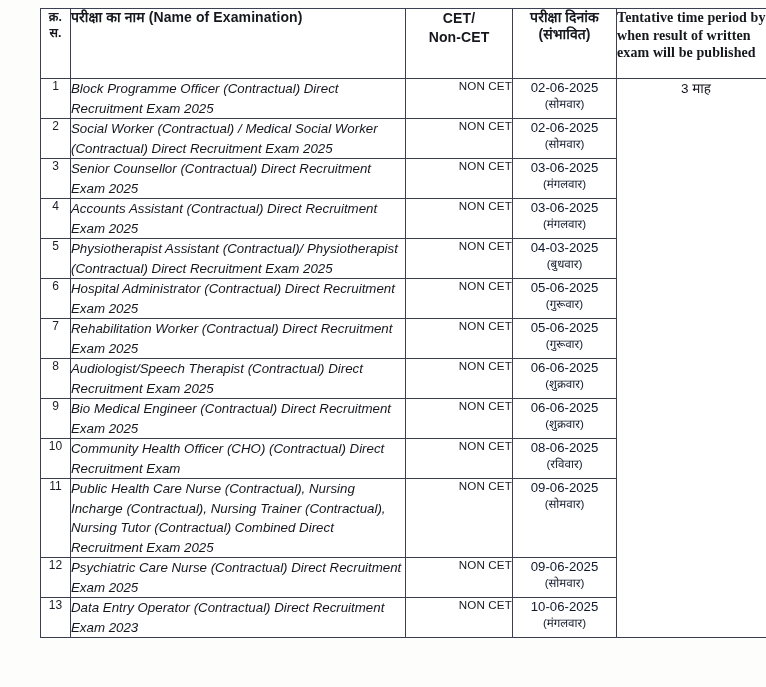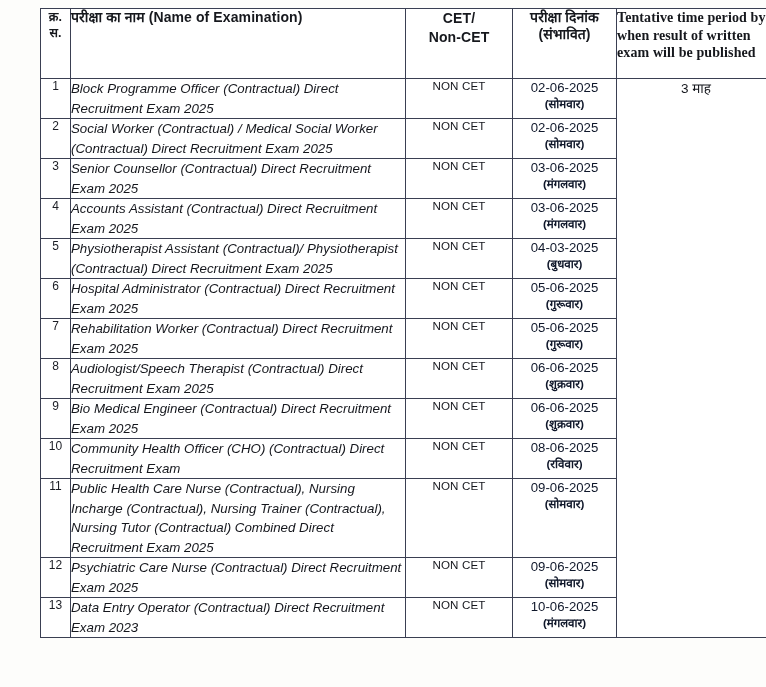--- a/index.html
+++ b/index.html
@@ -101,40 +101,39 @@
   .td-name {
     text-align: left;
     vertical-align: top;
     padding: 7px 6px 7px 9px;
     font-size: 13.3px;
     line-height: 19.5px;
     color: #15171d;
     font-style: italic;
   }
   .td-cet {
-    text-align: center;
+    text-align: right;
     vertical-align: top;
     padding: 7px 2px 0 2px;
     font-size: 11.6px;
     letter-spacing: 0.15px;
     color: #15171d;
   }
   .td-date {
     text-align: center;
     vertical-align: middle;
     font-size: 13.2px;
     line-height: 17px;
     color: #0f172a;
     padding: 2px;
   }
   .date-day {
     display: block;
     font-size: 11.6px;
     line-height: 15px;
-    font-weight: bold;
   }
   .td-result {
     text-align: center;
     vertical-align: middle;
     font-size: 13.5px;
     color: #15171d;
   }
 </style>
 </head>
 <body>

